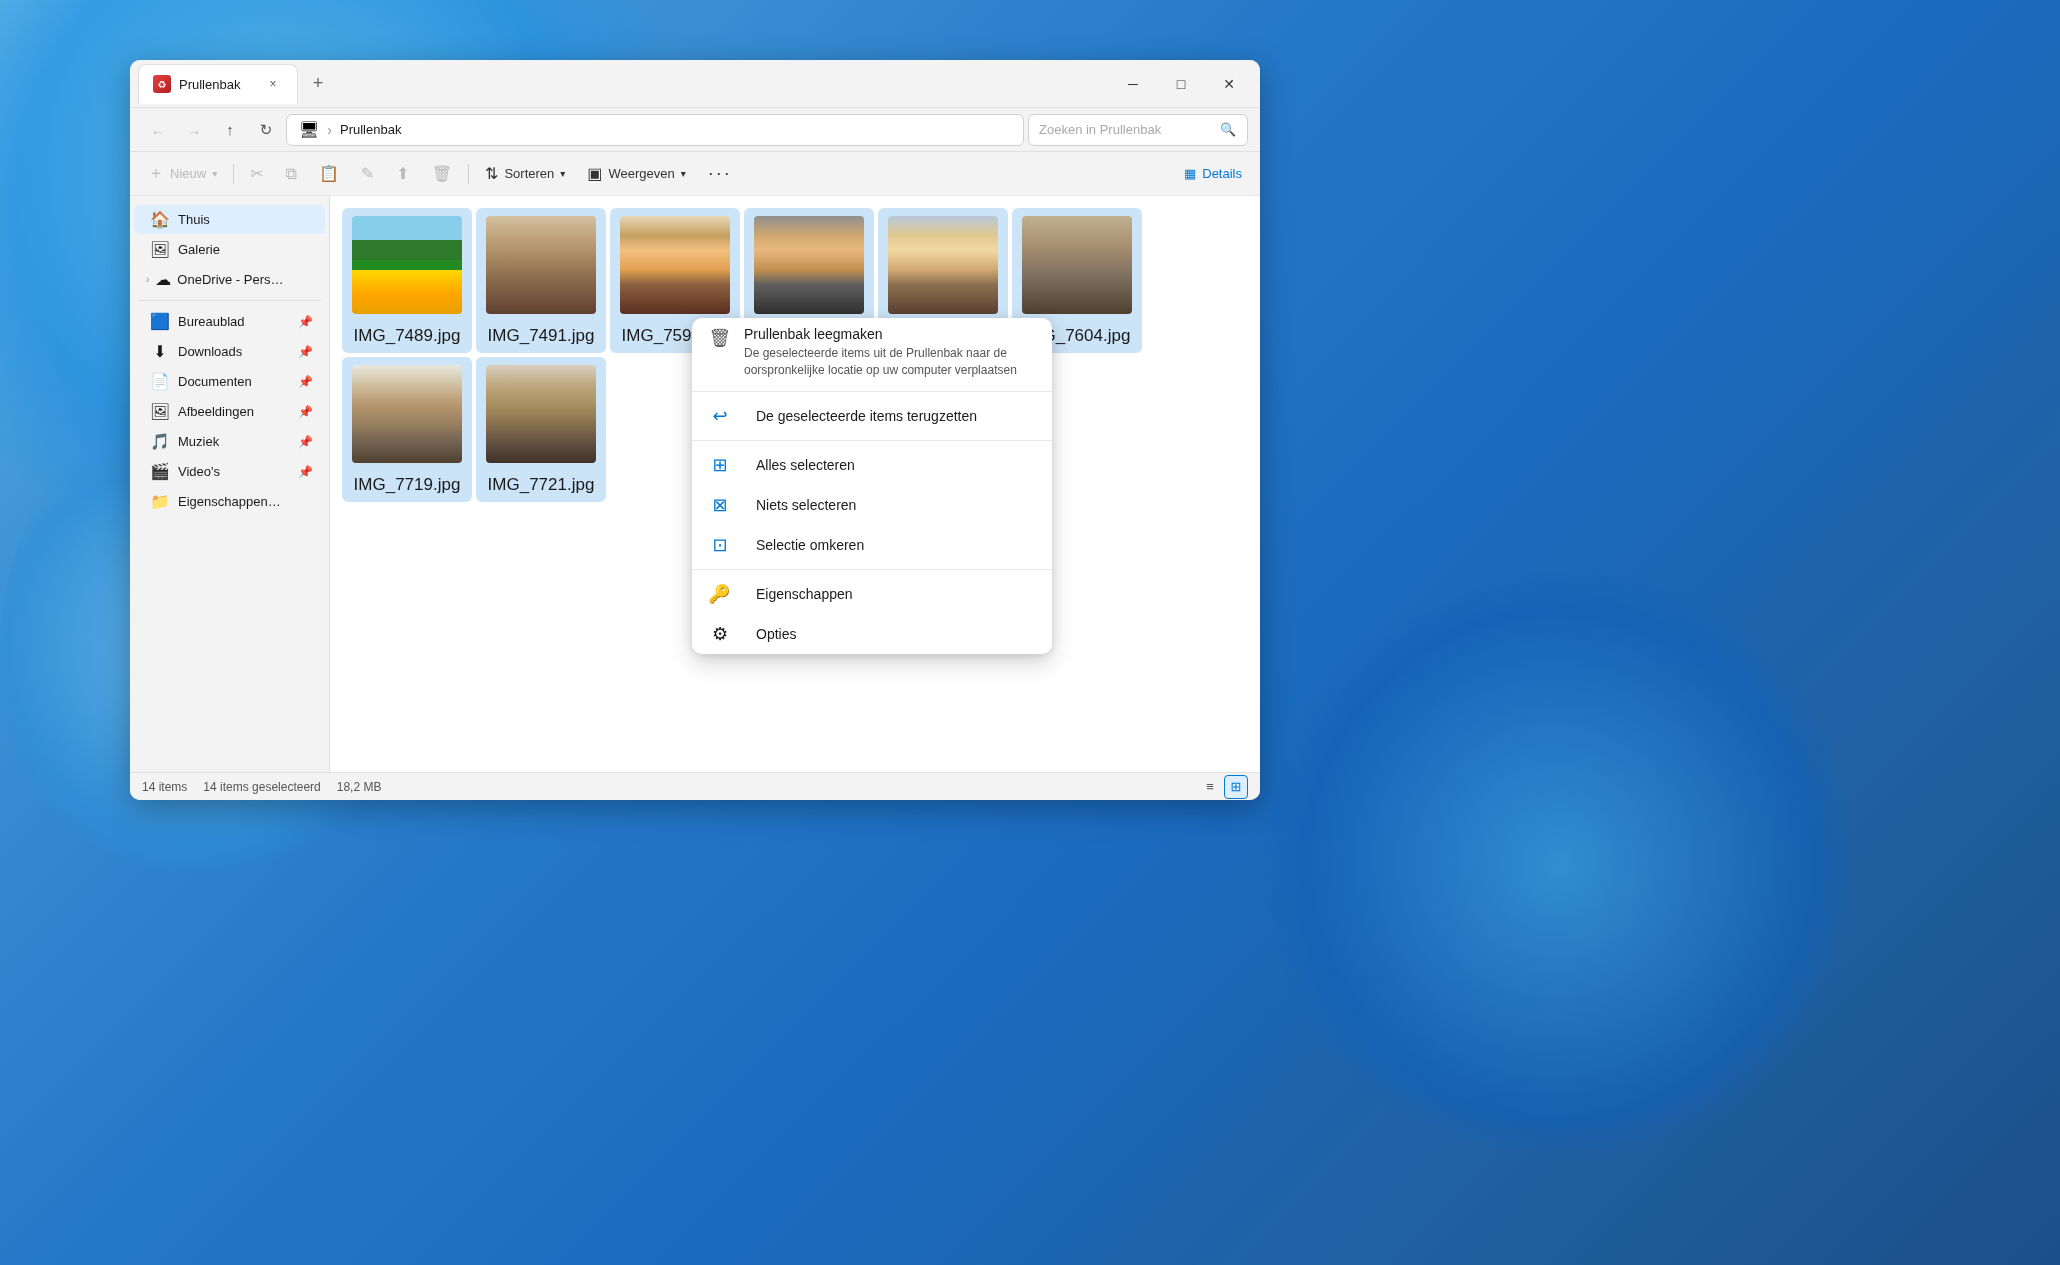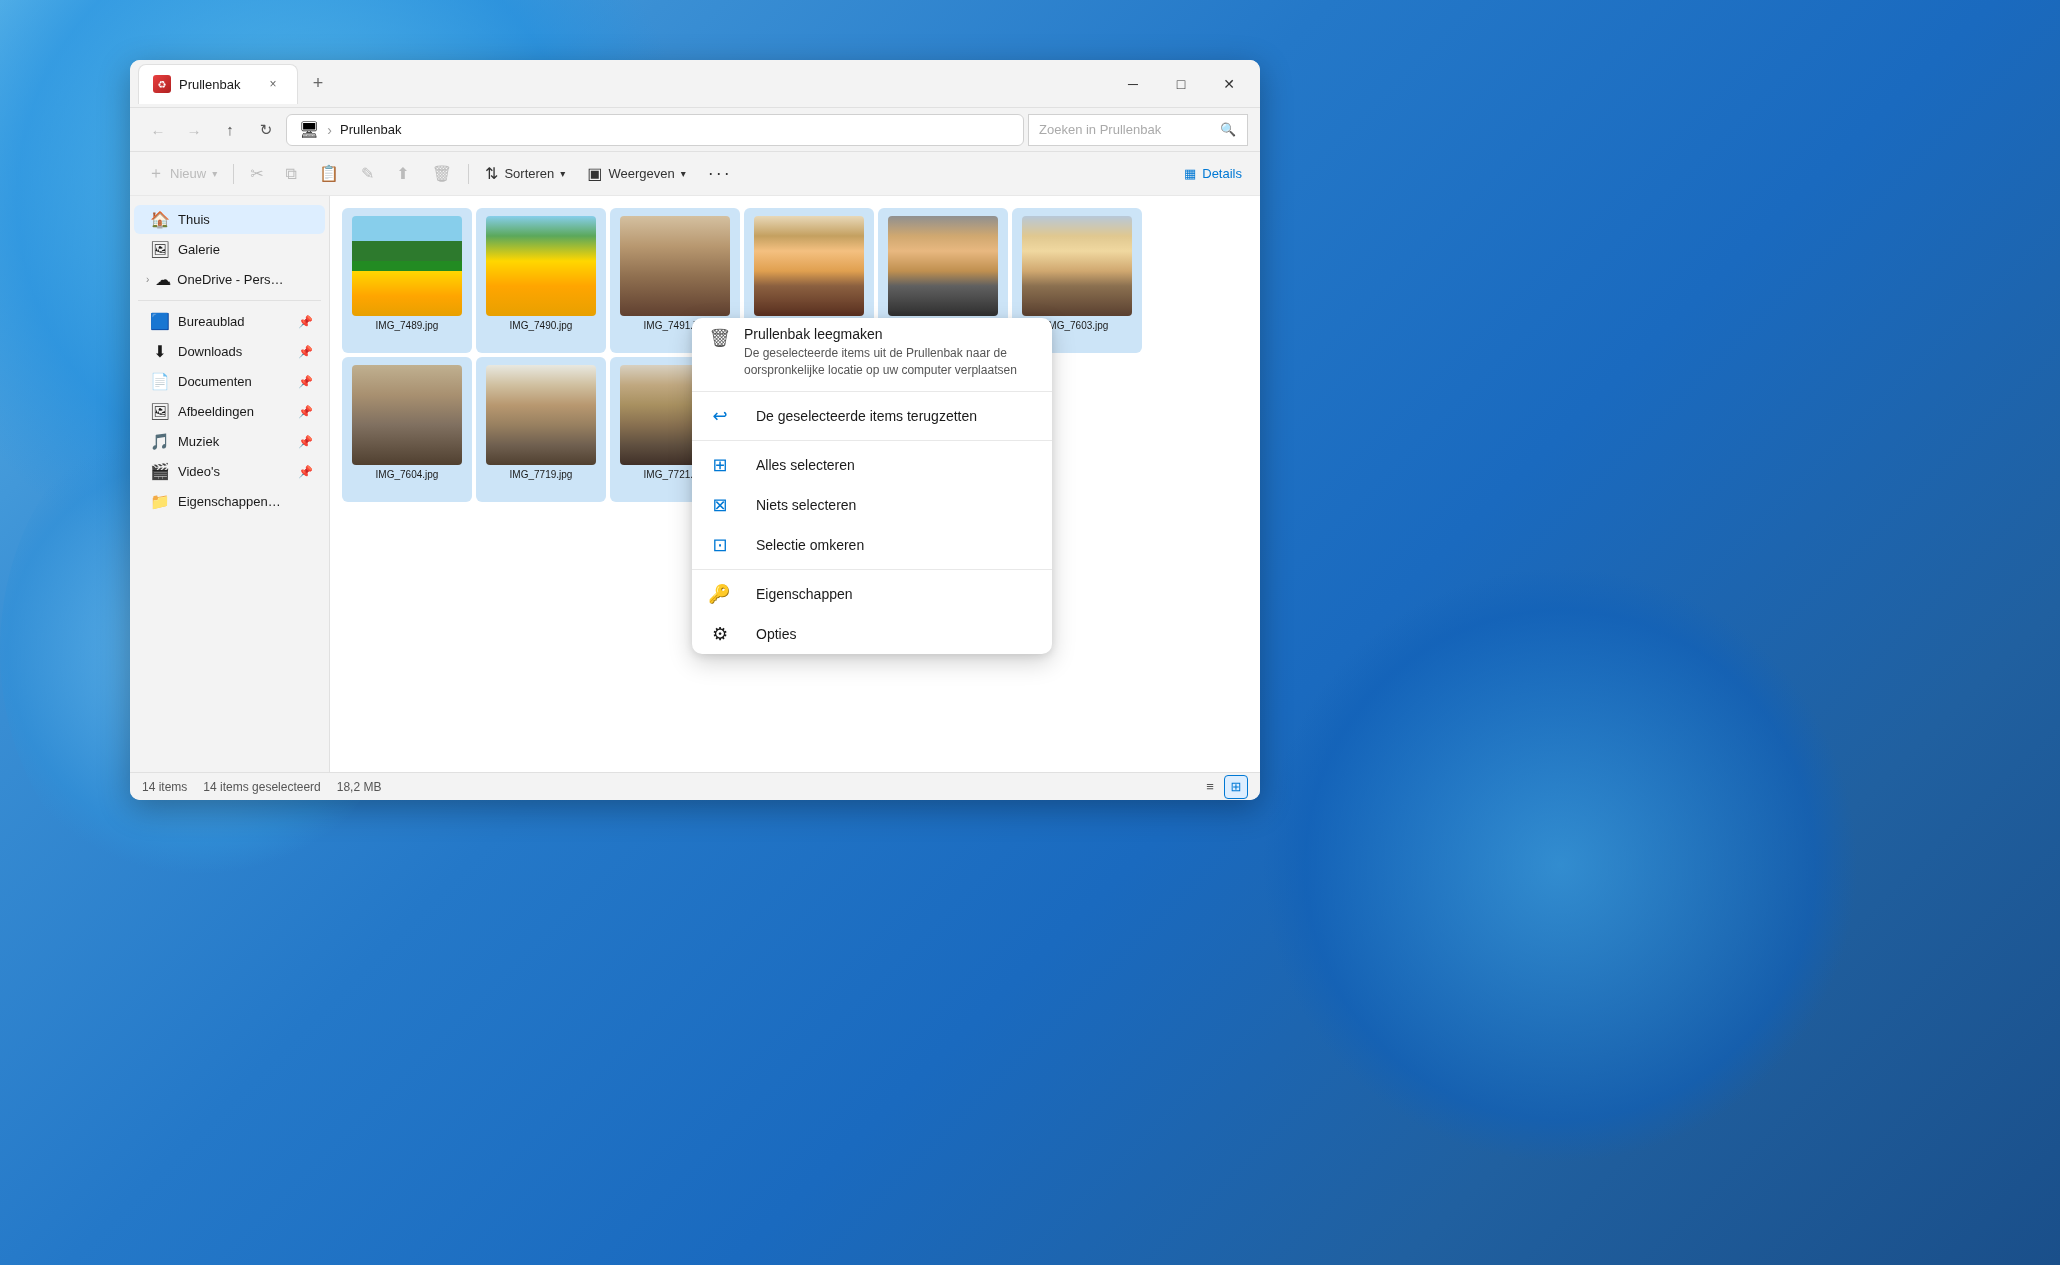--- a/index.html
+++ b/index.html
@@ -151,21 +151,21 @@
       padding: 0 12px;
       gap: 8px;
     }
     .address-separator { color: #999; font-size: 14px; }
     .address-text { font-size: 13px; color: #1a1a1a; }
     .search-bar {
       width: 220px;
       height: 32px;
       background: white;
       border: 1px solid #d0d0d0;
-      border-radius: 0;
+      border-radius: 6px;
       display: flex;
       align-items: center;
       padding: 0 10px;
       gap: 12px;
       color: #999;
       font-size: 13px;
     }
 
     
     .toolbar {
@@ -283,24 +283,24 @@
       width: 110px;
       height: 100px;
       border-radius: 4px;
       overflow: hidden;
       background: #e0e0e0;
       display: flex;
       align-items: center;
       justify-content: center;
     }
     .file-name {
-      font-size: 10px;
+      font-size: 17px;
       color: #1a1a1a;
       text-align: right;
-      margin-top: 4px;
+      margin-top: 12px;
       max-width: 110px;
       overflow: hidden;
       text-overflow: ellipsis;
       white-space: nowrap;
     }
 
     
     .status-bar {
       height: 28px;
       background: #f3f3f3;
@@ -539,25 +539,20 @@
     </div>
 
     <div class="file-grid">
 
       <div class="file-item">
         <div class="file-thumb photo-sunflower" style="background: linear-gradient(180deg, #87CEEB 0%, #87CEEB 25%, #2d7a2d 25%, #2d7a2d 45%, #228B22 45%, #228B22 55%, #FFD700 55%, #FFA500 80%, #e8a000 100%); width:110px; height:100px; border-radius:4px;">
         </div>
         <span class="file-name">IMG_7489.jpg</span>
       </div>
       <div class="file-item">
-        <div class="file-thumb photo-sunflower" style="background: linear-gradient(180deg, #87CEEB 0%, #5ba85b 20%, #FFD700 45%, #FFA500 70%, #e8a000 100%); width:110px; height:100px; border-radius:4px;">
-        </div>
-        <span class="file-name">IMG_7490.jpg</span>
-      </div>
-      <div class="file-item">
         <div class="file-thumb" style="background: linear-gradient(180deg, #d4c0a0 0%, #b89870 30%, #907050 60%, #604030 100%); width:110px; height:100px; border-radius:4px;">
         </div>
         <span class="file-name">IMG_7491.jpg</span>
       </div>
       <div class="file-item">
         <div class="file-thumb" style="background: linear-gradient(180deg, #e8d8b8 0%, #c4a060 20%, #f4c080 35%, #e0a050 55%, #8B6040 70%, #5a3020 100%); width:110px; height:100px; border-radius:4px;">
         </div>
         <span class="file-name">IMG_7599.jpg</span>
       </div>
 

